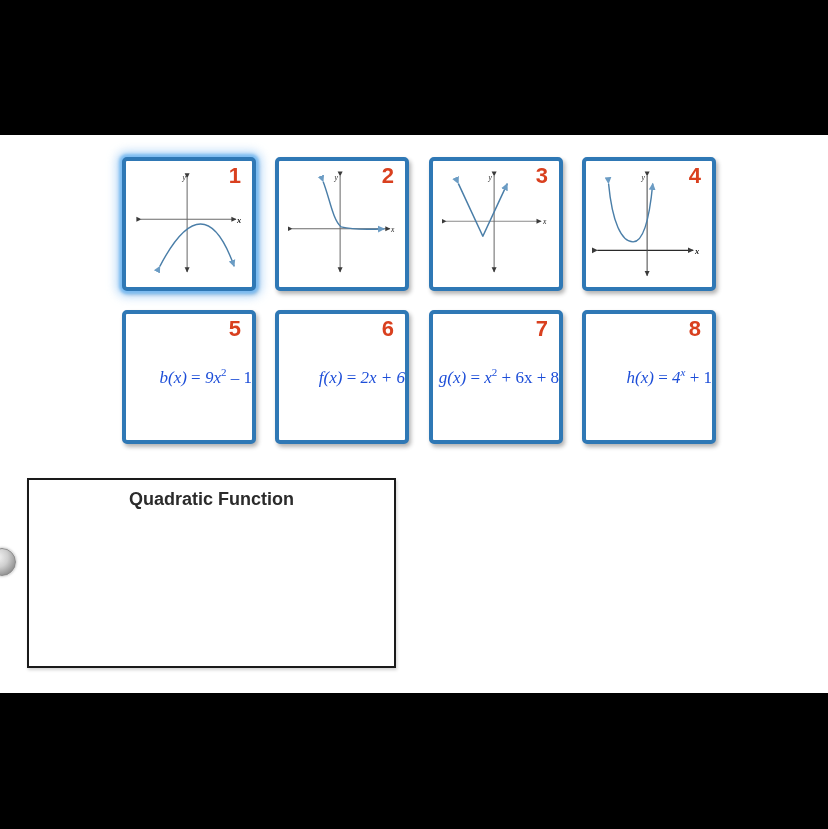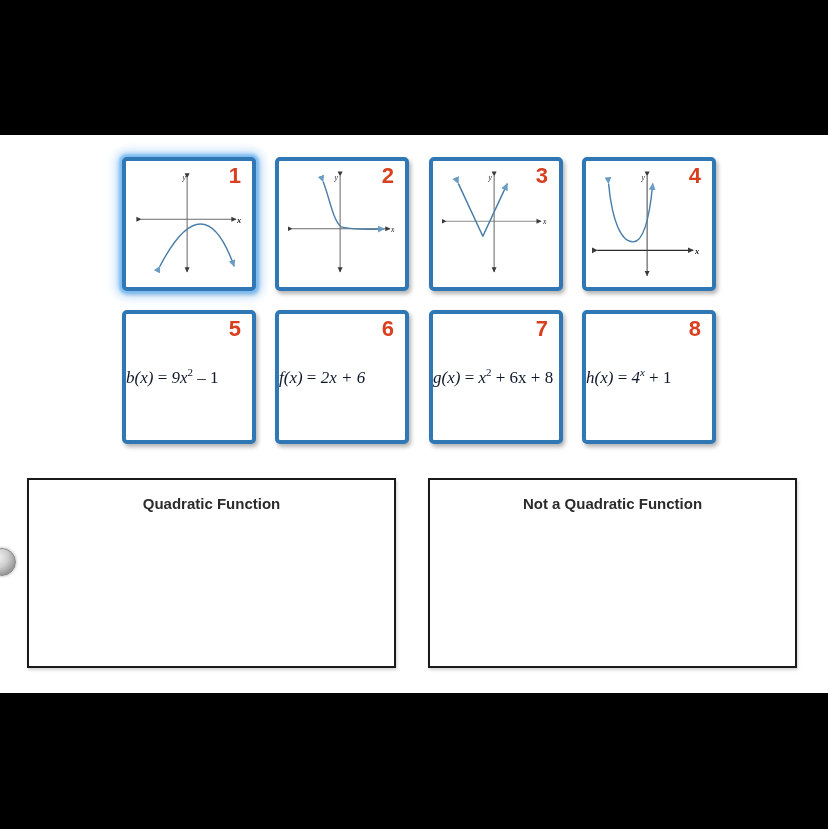--- a/index.html
+++ b/index.html
@@ -76,25 +76,25 @@
   .card .graph {
     position: absolute;
     left: 0; top: 0;
     width: 100%; height: 100%;
   }
   .card .formula {
     position: absolute;
     left: 0; right: 0;
     top: 50%;
     transform: translateY(-50%);
-    text-align: left;
+    text-align: right;
     font-family: "Liberation Serif", serif;
     font-style: italic;
     font-size: 17px;
-    color: #0f172a;
+    color: #1d4ed8;
     white-space: nowrap;
   }
   .card .formula .up {
     font-style: normal;
     font-size: 11px;
     vertical-align: super;
   }
   .card .formula .upi {
     font-style: italic;
     font-size: 11px;
@@ -105,24 +105,24 @@
   
   .dropzone {
     position: absolute;
     background: #ffffff;
     border: 2px solid #1a1a1a;
     box-sizing: border-box;
     box-shadow: 1px 2px 3px rgba(0,0,0,.18);
   }
   .dropzone .dz-title {
     text-align: center;
-    margin-top: 15px;
+    margin-top: 9px;
     font-family: "Liberation Sans", sans-serif;
     font-weight: bold;
-    font-size: 15px;
+    font-size: 18px;
     color: #2b2b2b;
   }
 </style>
 </head>
 <body>
 
 <div class="bar-top"></div>
 <div class="bar-bottom"></div>
 
 <div class="stage">
@@ -206,17 +206,14 @@
     <div class="num">8</div>
     <div class="formula">
       <span>h</span><span>(x)</span><span class="rm"> = </span><span>4</span><span class="upi">x</span><span class="rm"> + 1</span>
     </div>
   </div>
 
   <div class="dropzone" style="left:27px; top:343px; width:369px; height:190px;">
     <div class="dz-title">Quadratic Function</div>
   </div>
 
-  <div class="dropzone" style="left:428px; top:343px; width:369px; height:190px;">
-    <div class="dz-title">Not a Quadratic Function</div>
-  </div>
 
 </div>
 
 </body></html>

